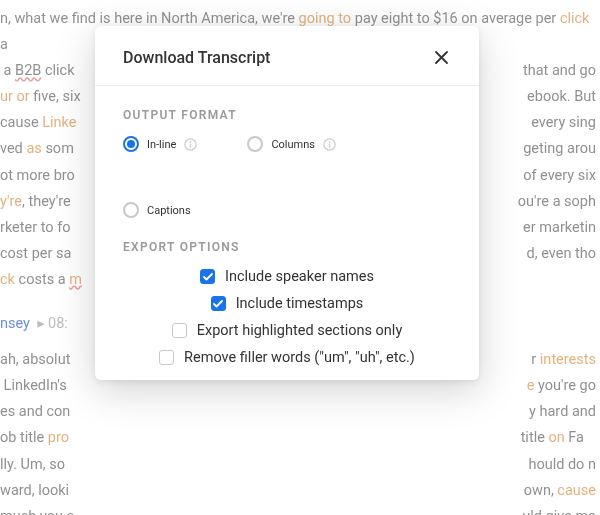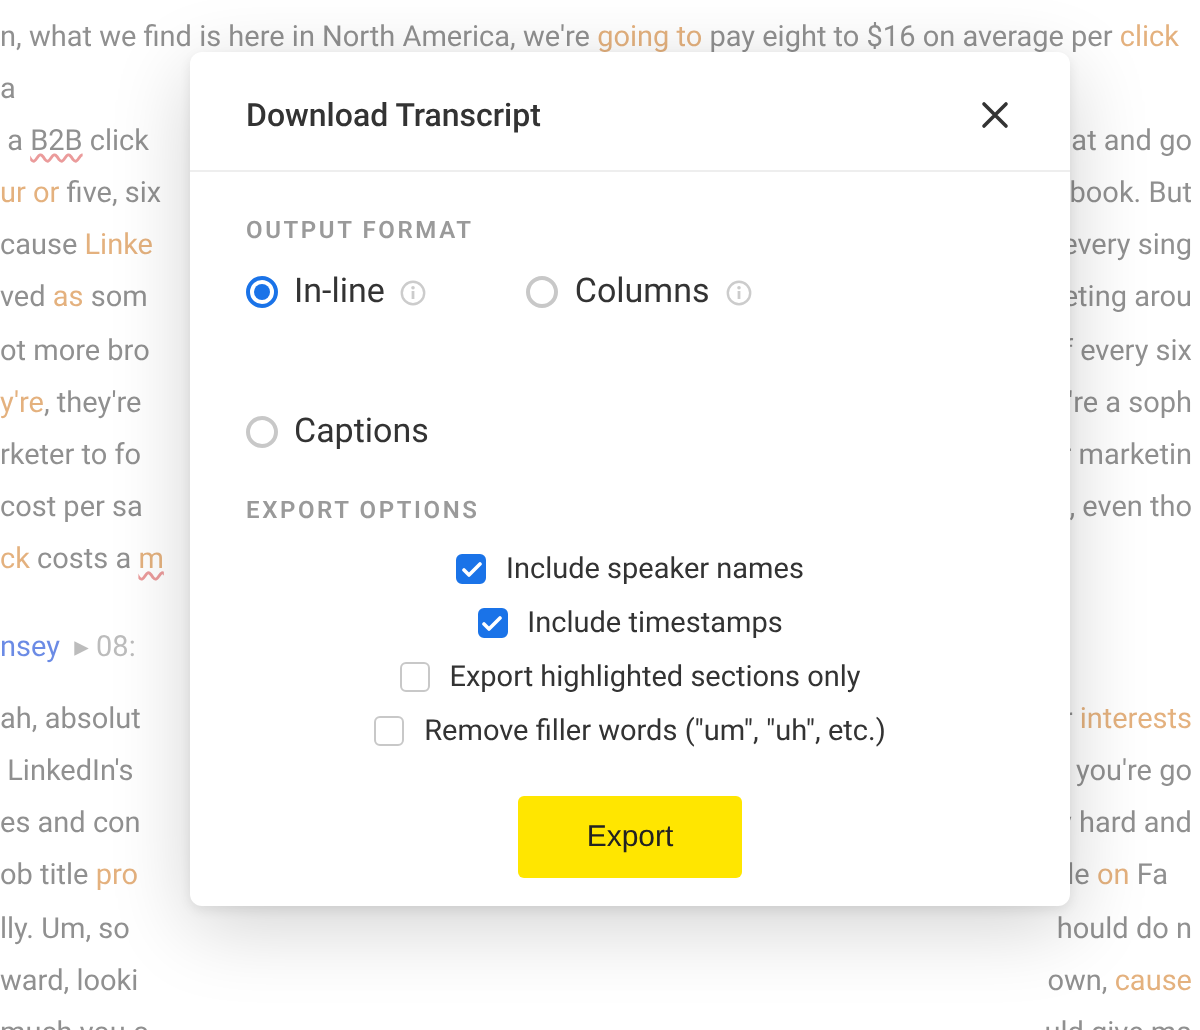--- a/index.html
+++ b/index.html
@@ -16,42 +16,42 @@
   .bg .redline { text-decoration: underline; text-decoration-color: #e06666; text-decoration-style: wavy; }
   .bg .spk { color: #1d4ed8; }
   .bg .time { color: #999; }
   .overlay {
     position: absolute; inset: 0;
     background: rgba(255,255,255,0.35);
   }
   .modal {
     position: absolute;
     left: 95px; top: 26px;
-    width: 440px;
+    width: 384px;
     background: #fff;
     border-radius: 6px;
     box-shadow: 0 10px 40px rgba(0,0,0,0.18), 0 2px 6px rgba(0,0,0,0.08);
     padding-bottom: 14px;
   }
   .modal-header {
     display: flex; align-items: center; justify-content: space-between;
     padding: 22px 28px 18px 28px;
     border-bottom: 1px solid #eee;
   }
   .modal-title { font-size: 16px; font-weight: 500; color: #333; }
   .close-btn { cursor: pointer; color: #444; padding: 2px; }
   .close-btn svg { display: block; }
   .section { padding: 0 28px; }
   .section-label {
     font-size: 12px; letter-spacing: 1.3px; color: #9a9a9a; font-weight: 600;
     text-transform: uppercase;
     margin-top: 22px; margin-bottom: 14px;
   }
   .radio-row { display: flex; gap: 50px; align-items: center; flex-wrap: wrap; }
-  .radio-item { display: flex; align-items: center; gap: 8px; font-size: 17px; color: #333; cursor: pointer; }
+  .radio-item { display: flex; align-items: center; gap: 8px; font-size: 11px; color: #333; cursor: pointer; }
   .radio-item .info { color: #bbb; display:inline-flex; }
   .radio-item .info svg { display:block; }
   .radio {
     width: 16px; height: 16px; border-radius: 50%;
     border: 2px solid #c8c8c8; position: relative; flex-shrink:0;
   }
   .radio.selected { border-color: #1a73e8; }
   .radio.selected::after {
     content: ""; position: absolute; inset: 2px; background: #1a73e8; border-radius: 50%;
   }
@@ -175,16 +175,13 @@
         <span class="checkbox"></span>
         <span>Export highlighted sections only</span>
       </label>
       <label class="check-item">
         <span class="checkbox"></span>
         <span>Remove filler words ("um", "uh", etc.)</span>
       </label>
     </div>
   </div>
 
-  <div class="export-row">
-    <button class="export-btn">Export</button>
-  </div>
 </div>
 
 </body></html>

